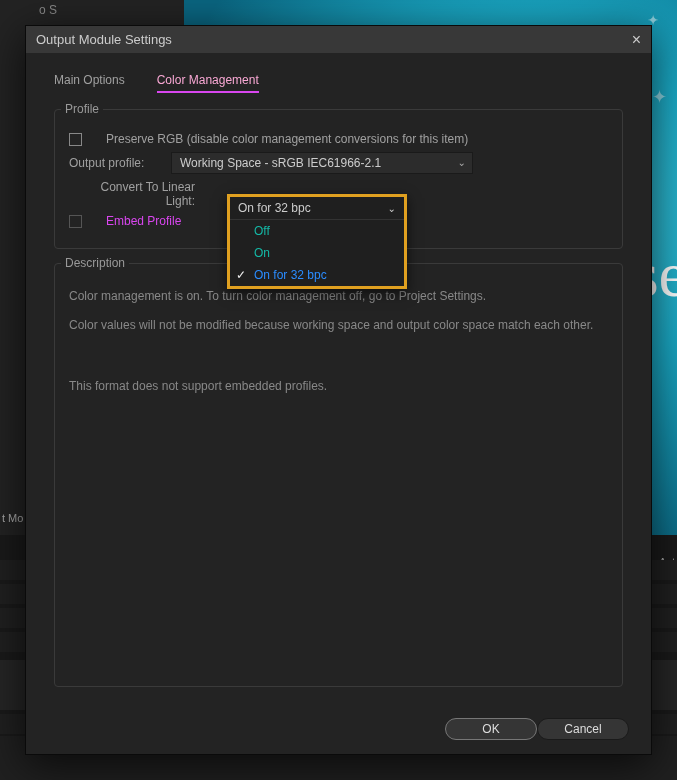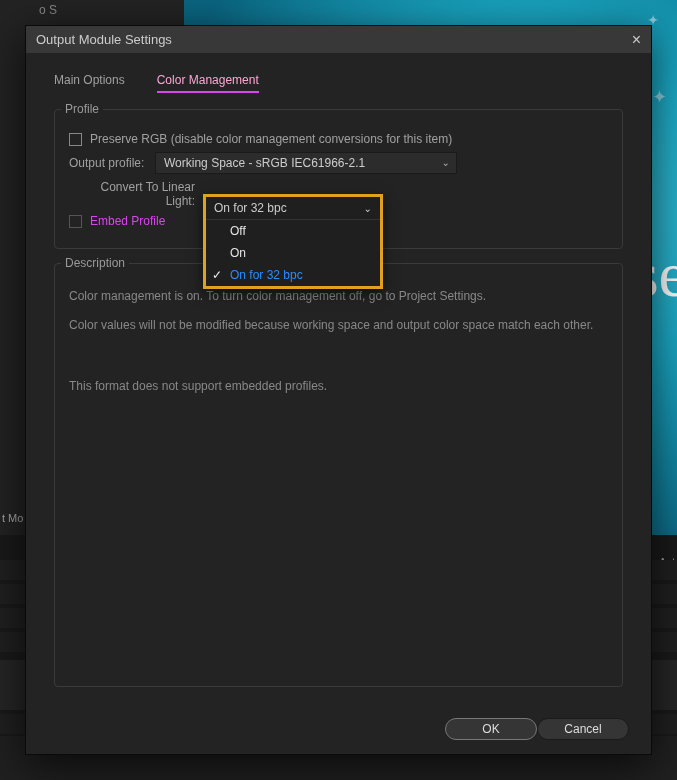--- a/index.html
+++ b/index.html
@@ -50,52 +50,52 @@
   .tab.active { color: #f9a8d4; border-bottom: 2px solid #d946ef; }
   fieldset.group {
     border: 1px solid #3a3a3a; border-radius: 4px;
     padding: 16px 14px 14px 14px; margin-bottom: 14px;
     position: relative;
   }
   fieldset.group legend {
     padding: 0 4px; color: #999; font-size: 12px;
     position: absolute; top: -8px; left: 6px; background: #232323;
   }
-  .fld { display: flex; align-items: center; gap: 8px; margin: 6px 0; }
+  .fld { display: flex; align-items: center; gap: 24px; margin: 6px 0; }
   .checkbox {
     width: 13px; height: 13px; border: 1px solid #888; display: inline-block;
     background: #232323;
   }
   .checkbox.disabled { border-color: #555; }
   .lbl { color: #a0a0a0; }
   .lbl.disabled { color: #d946ef; }
   .label-left { width: 126px; text-align: right; color: #a0a0a0; display:inline-block;}
   .select {
     background: #2c2c2c; border: 1px solid #1a1a1a; color: #ccc;
     padding: 3px 24px 3px 8px; position: relative; display: inline-flex;
     font-size: 12px; min-height: 20px;
   }
   .select .chev {
     position: absolute; right: 6px; top: 4px; color: #aaa; font-size: 10px;
   }
   .select.profile { width: 302px; }
   .dropdown-wrap { position: relative; }
   .dropdown-open {
-    position: absolute; left: 0; top: 0; width: 180px;
+    position: absolute; left: 8px; top: 0; width: 180px;
     background: #1f1f1f; border: 3px solid #e0a020;
     box-shadow: 0 4px 12px rgba(0,0,0,0.6);
     z-index: 10;
   }
   .dropdown-open .sel-header {
     padding: 4px 8px 4px 8px; color: #ccc;
     border-bottom: 1px solid #333;
     display:flex; justify-content:space-between; align-items:center;
   }
   .dropdown-open .opt {
-    padding: 4px 8px 4px 24px; color: #e5e5e5; cursor: pointer; position: relative;
+    padding: 4px 8px 4px 24px; color: #14b8a6; cursor: pointer; position: relative;
   }
   .dropdown-open .opt.selected { color: #2a8cff; }
   .dropdown-open .opt.selected::before {
     content: "✓"; position: absolute; left: 6px; color: #eee;
   }
   fieldset.desc { height: 424px; }
   .desc-text { color: #888; margin: 8px 0 12px 0; line-height: 1.4; }
   .desc-text.gap { margin-top: 44px; }
   .footer {
     position: absolute; right: 22px; bottom: 14px; display: flex; gap: 0;

